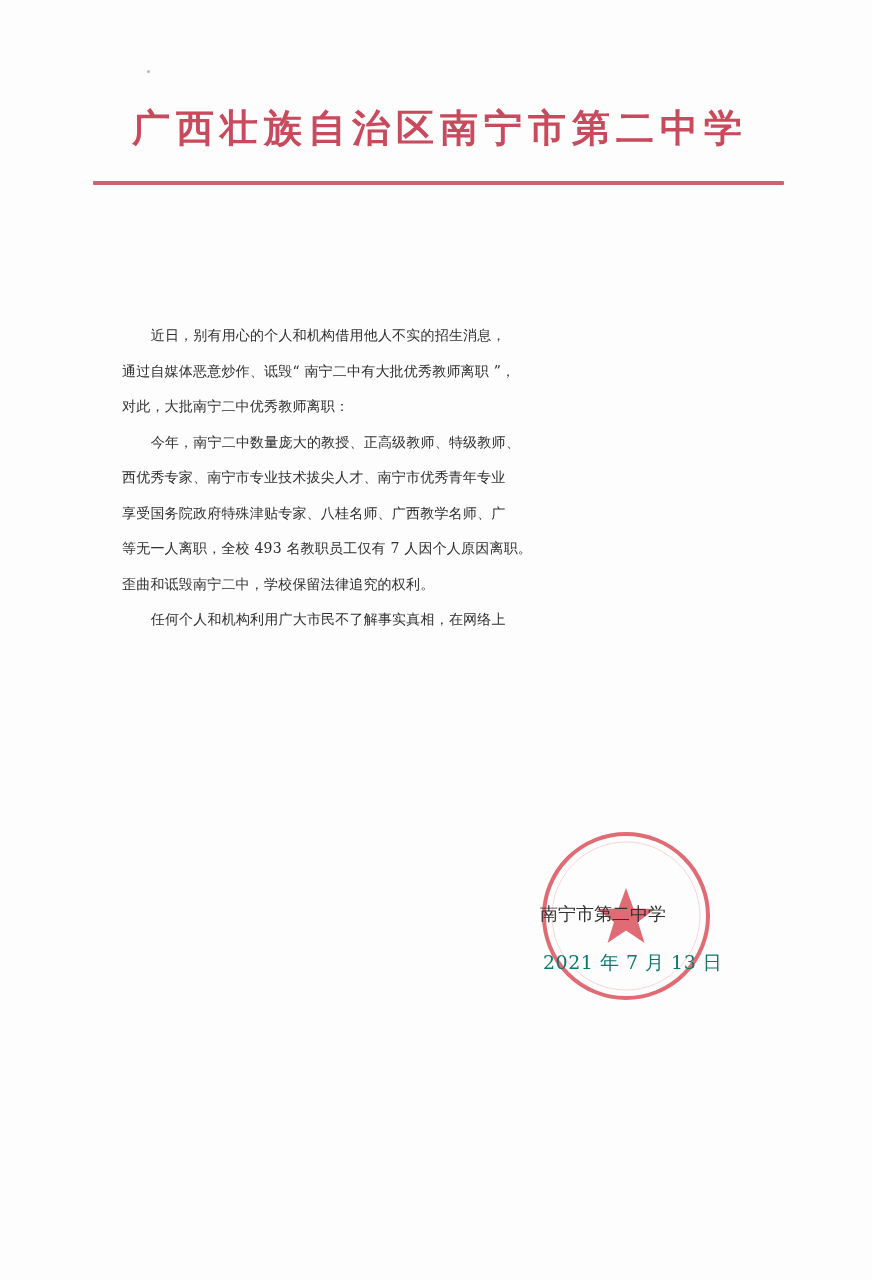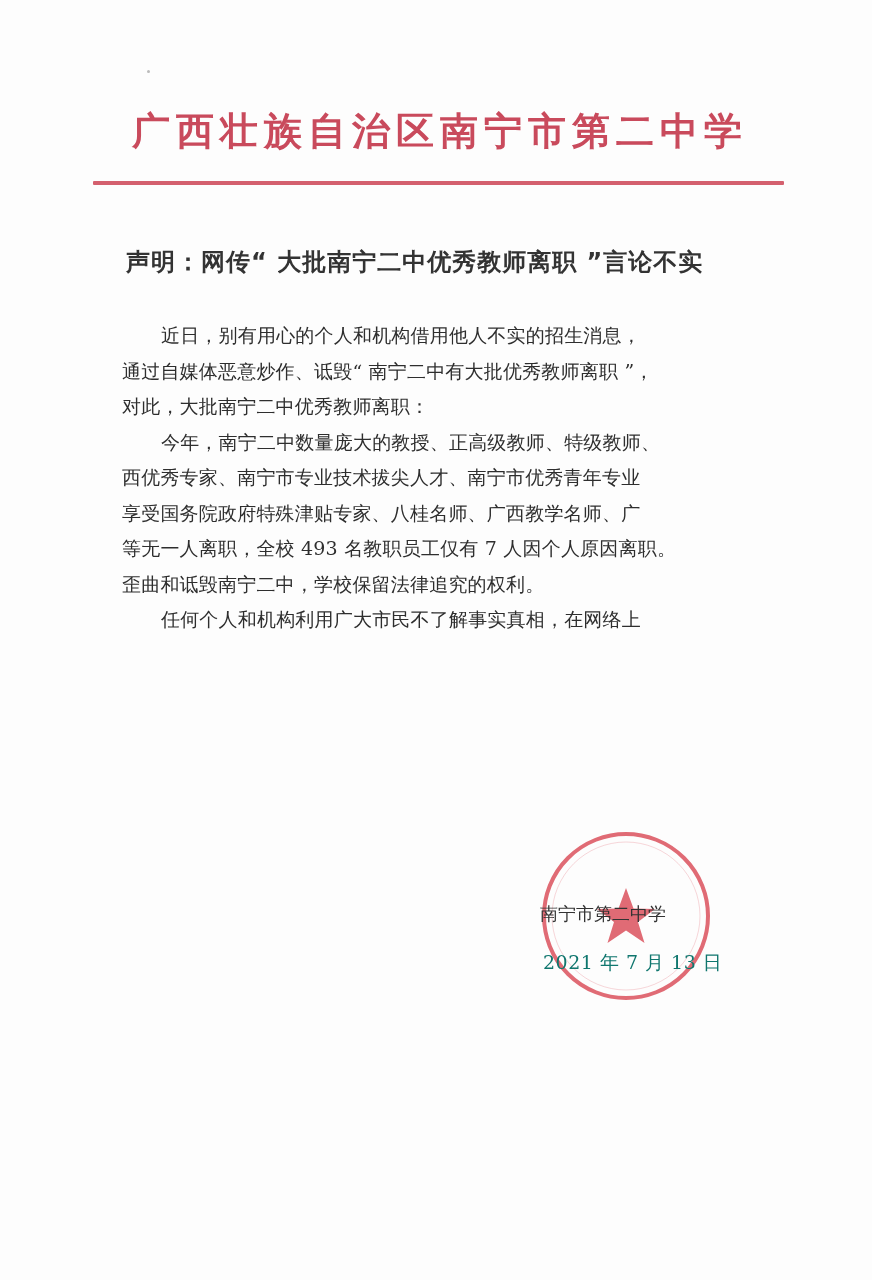--- a/index.html
+++ b/index.html
@@ -19,21 +19,21 @@
       position: absolute;
       inset: 0;
       background: #fdfdfd;
     }
     .letterhead {
       position: absolute;
       left: 0;
       right: 0;
       top: 112px;
       text-align: center;
-      font-family: Liberation Sans, sans-serif;
+      font-family: Liberation Mono, monospace;
       font-weight: bold;
       font-size: 38px;
       letter-spacing: 6px;
       color: #c94a5c;
       line-height: 1;
       padding-left: 8px;
     }
     .rule {
       position: absolute;
       left: 93px;
@@ -53,21 +53,21 @@
       color: #333333;
       letter-spacing: 1px;
       white-space: nowrap;
       line-height: 1;
     }
     .body {
       position: absolute;
       left: 122px;
       top: 318px;
       width: 640px;
-      font-size: 19px;
+      font-size: 14px;
       line-height: 35.5px;
       color: #2e2e2e;
       letter-spacing: 0.2px;
     }
     .para {
       margin: 0;
       text-indent: 2.05em;
       text-align: justify;
       text-align-last: left;
     }
@@ -117,21 +117,20 @@
 <body>
 
 <div class="page">
 
   <div class="speck"></div>
 
   <div class="letterhead">广西壮族自治区南宁市第二中学</div>
 
   <div class="rule"></div>
 
-  <div class="heading">声明：网传“ 大批南宁二中优秀教师离职 ”言论不实</div>
 
   <div class="body">
     <p class="para">
       <span class="line">近日，别有用心的个人和机构借用他人不实的招生消息，</span>
       <span class="line" style="text-indent:0">通过自媒体恶意炒作、诋毁“ 南宁二中有大批优秀教师离职 ”，</span>
       <span class="line" style="text-indent:0">对此，大批南宁二中优秀教师离职：</span>
     </p>
     <p class="para">
       <span class="line">今年，南宁二中数量庞大的教授、正高级教师、特级教师、</span>
       <span class="line" style="text-indent:0">西优秀专家、南宁市专业技术拔尖人才、南宁市优秀青年专业</span>

